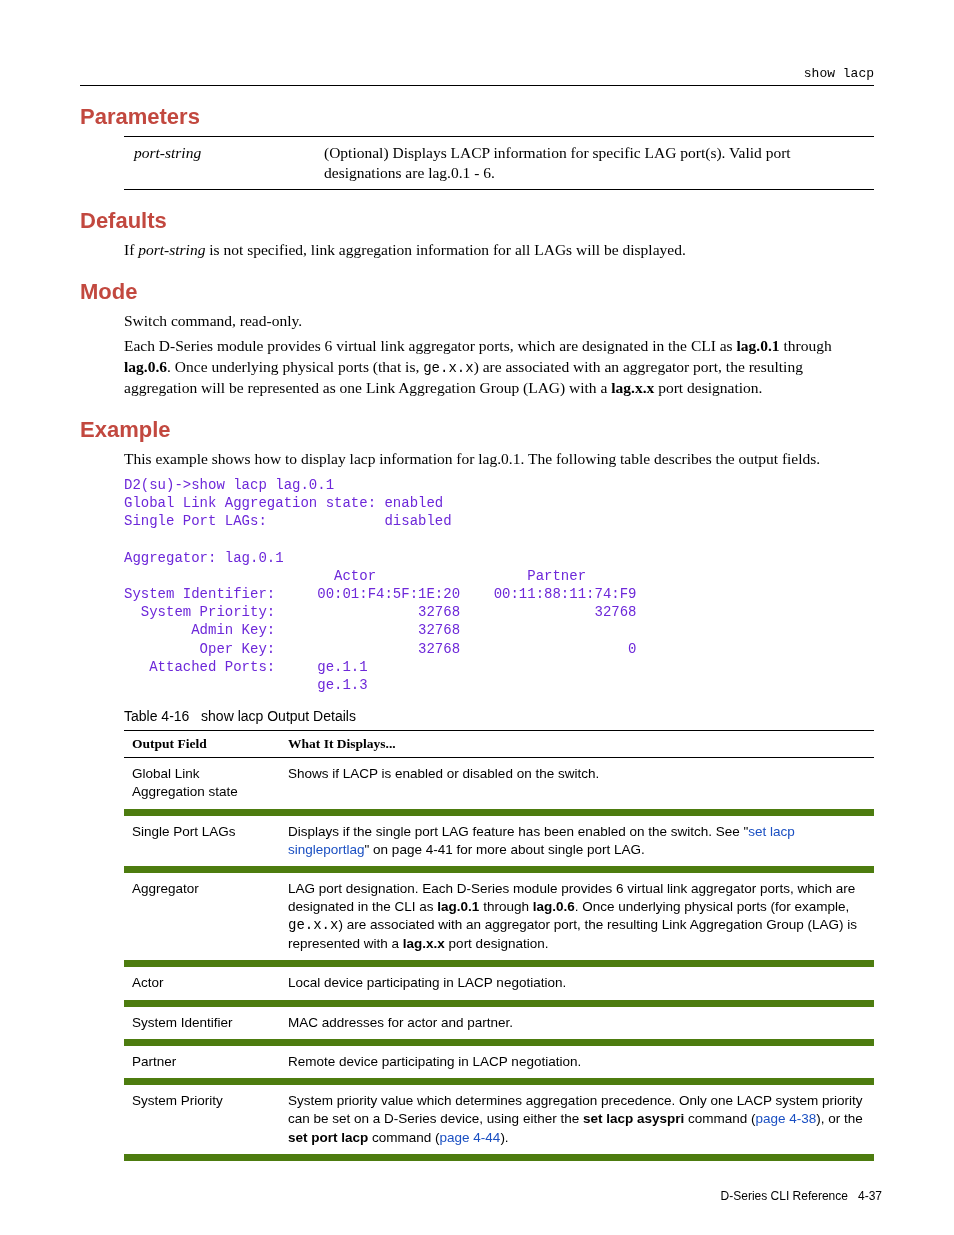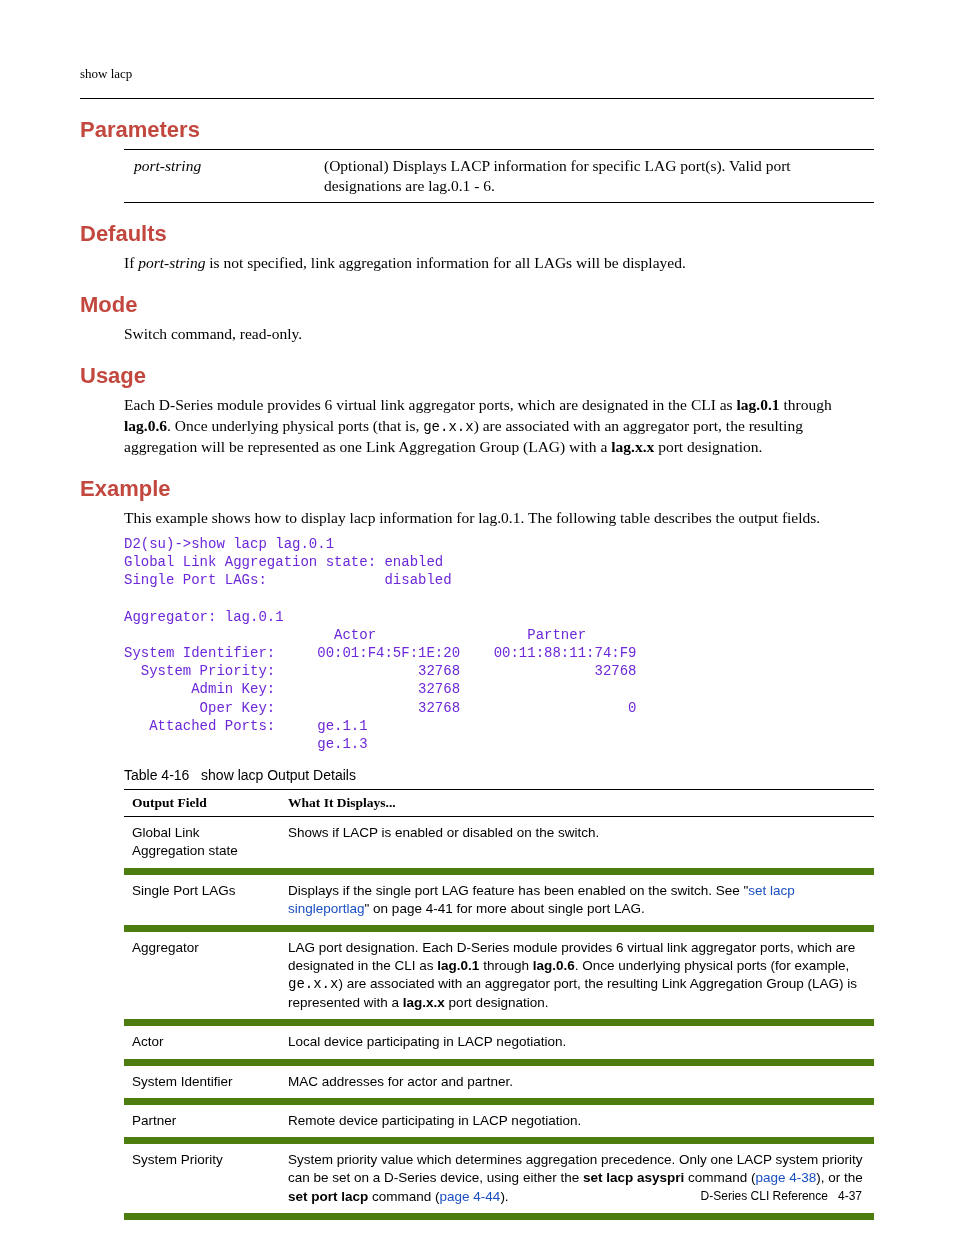--- a/index.html
+++ b/index.html
@@ -13,23 +13,23 @@
   .page {
     width: 954px;
     height: 1235px;
     position: relative;
     box-sizing: border-box;
     padding: 56px 80px 0 80px;
   }
   .header-line {
     border-bottom: 1px solid #000;
     margin-top: 10px;
-    padding-bottom: 16px;
-    text-align: left;
-    font-family: Liberation Serif, serif;
+    padding-bottom: 4px;
+    text-align: right;
+    font-family: Liberation Mono, monospace;
     font-size: 13px;
   }
   h3.section {
     font-family: Arial, Helvetica, sans-serif;
     font-weight: bold;
     color: #c2483f;
     font-size: 22px;
     margin: 18px 0 6px 0;
   }
   .param-table {
@@ -87,21 +87,21 @@
     border-bottom: 7px solid #4d7c0f;
     padding: 7px 8px;
     vertical-align: top;
     line-height: 1.35;
   }
   table.output-details td:first-child,
   table.output-details th:first-child { width: 140px; }
   .footer {
     position: absolute;
     bottom: 32px;
-    right: 92px;
+    right: 72px;
     font-family: Arial, Helvetica, sans-serif;
     font-size: 12px;
   }
   .mono { font-family: Liberation Mono, monospace; font-size: 14px; }
 </style>
 </head>
 <body>
 
 <div class="page">
 
@@ -120,21 +120,20 @@
     </table>
 
   <h3 class="section">Defaults</h3>
   <p class="body-text">
     <span>If </span><em>port-string</em><span> is not specified, link aggregation information for all LAGs will be displayed.</span>
   </p>
 
   <h3 class="section">Mode</h3>
   <p class="body-text">Switch command, read-only.</p>
 
-  <h3 class="section">Usage</h3>
   <p class="body-text">
     <span>Each D-Series module provides 6 virtual link aggregator ports, which are designated in the CLI as </span><b>lag.0.1</b><span> through </span><b>lag.0.6</b><span>. Once underlying physical ports (that is, </span><span class="mono">ge.x.x</span><span>) are associated with an aggregator port, the resulting aggregation will be represented as one Link Aggregation Group (LAG) with a </span><b>lag.x.x</b><span> port designation.</span>
   </p>
 
   <h3 class="section">Example</h3>
   <p class="body-text">
     <span>This example shows how to display lacp information for lag.0.1</span><b style="font-weight:normal">. The following table describes the output fields.</b>
   </p>
   <pre class="terminal">D2(su)-&gt;show lacp lag.0.1
 Global Link Aggregation state: enabled

